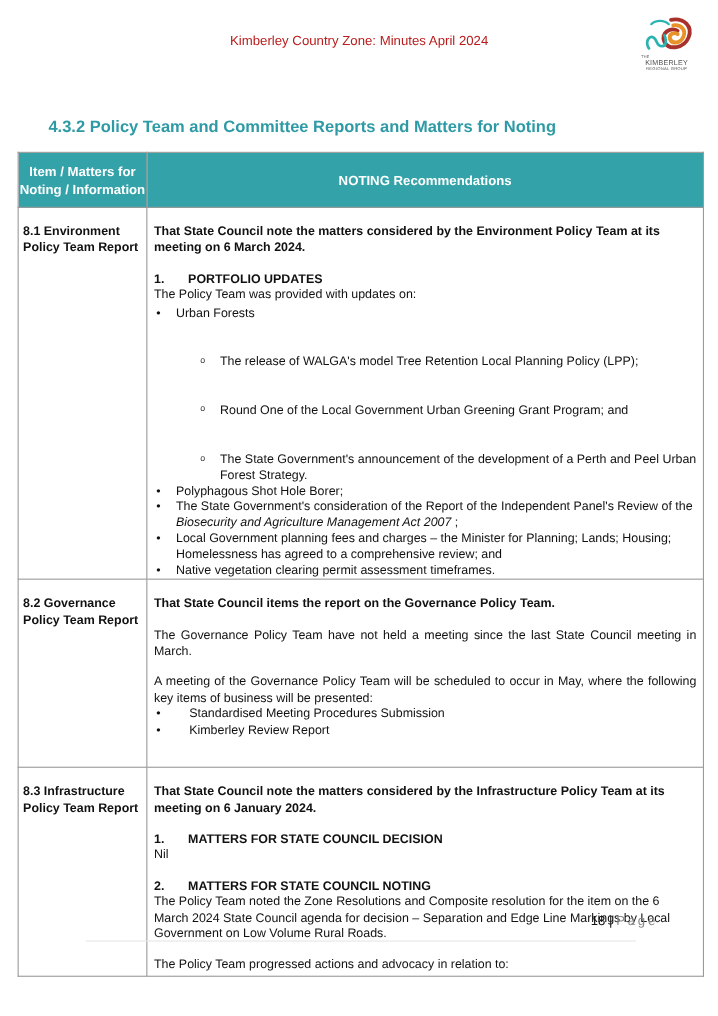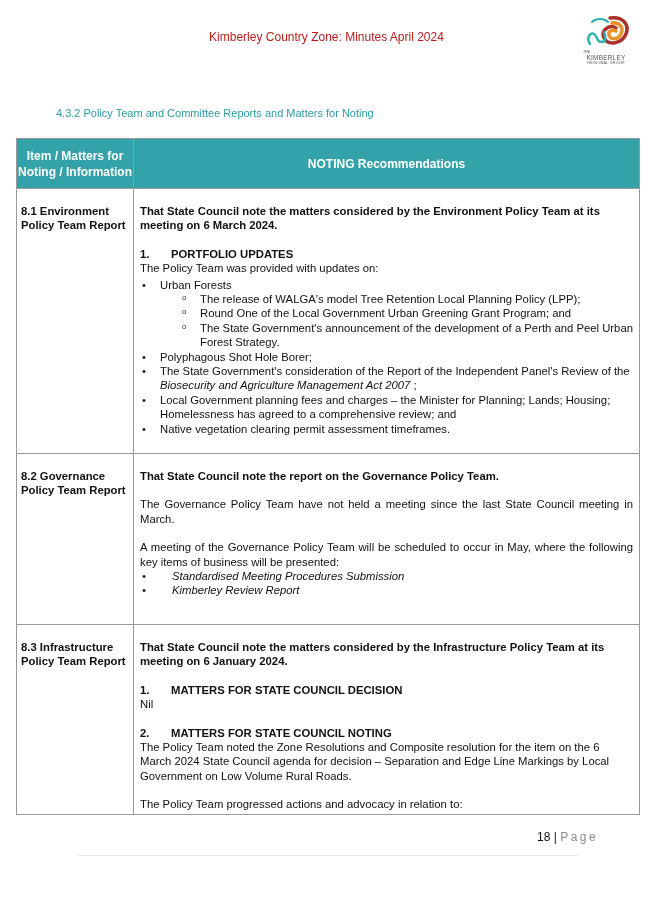--- a/index.html
+++ b/index.html
@@ -15,22 +15,22 @@
       position: absolute; left: 580px; top: 14px; width: 52px; height: 62px;
     }
     .logo svg { display: block; }
     .logo .logo-text {
       position: absolute; left: 0; top: 36px; width: 52px; text-align: center;
       font-size: 6.5px; color: #555; line-height: 7px; letter-spacing: 0.2px;
     }
     .logo .logo-text .the { font-size: 3.5px; display:block; text-align:left; padding-left:3px; line-height:4px;}
     .logo .logo-text .sub { font-size: 3.8px; display:block; line-height:5px; }
     .section-heading {
-      position: absolute; left: 56px; top: 107px;
-      font-size: 11px; font-weight: normal; color: #2e9aa5;
+      position: absolute; left: 44px; top: 107px;
+      font-size: 15px; font-weight: bold; color: #2e9aa5;
     }
     table.main {
       position: absolute; left: 16px; top: 138px; width: 623px;
       border-collapse: collapse; table-layout: fixed;
       font-size: 11.3px; line-height: 14.4px;
     }
     table.main td, table.main th {
       border: 1.5px solid #9a9a9a; vertical-align: top; padding: 0;
     }
     table.main th {
@@ -47,25 +47,25 @@
     .bold { font-weight: bold; }
     .justify { text-align: justify; }
     .num-head { font-weight: bold; margin-top: 14px; }
     .num-head .n { display: inline-block; width: 31px; }
     ul.b1 { margin: 2px 0 0 0; padding: 0; list-style: none; }
     ul.b1 > li { position: relative; padding-left: 20px; }
     ul.b1 > li::before {
       content: "•"; position: absolute; left: 2px; top: 0;
     }
     ul.b2 { margin: 0; padding: 0; list-style: none; }
-    ul.b2 > li { position: relative; padding-left: 40px; }
+    ul.b2 > li { position: relative; padding-left: 40px; margin-top: 30px; }
     ul.b2 > li::before {
       content: "o"; position: absolute; left: 22px; top: -1px; font-size: 8px; color:#333;
     }
-    ul.b3 { margin: 0; padding: 0; list-style: none; font-style: italic; }
+    ul.b3 { margin: 0; padding: 0; list-style: none; }
     ul.b3 > li { position: relative; padding-left: 32px; }
     ul.b3 > li::before { content: "•"; position: absolute; left: 2px; }
     .gap { height: 14px; }
     .footer-page {
       position: absolute; left: 537px; top: 830px; font-size: 12px; color: #111;
     }
     .footer-page .word { color: #8c8c8c; letter-spacing: 2.5px; }
     .footer-rule {
       position: absolute; left: 78px; top: 855px; width: 500px; height: 1px; background: #e6e6e6;
     }
@@ -125,21 +125,21 @@
           <li><span>The State Government's consideration of the Report of the Independent Panel's Review of the </span><i>Biosecurity and Agriculture Management Act 2007</i><span> ;</span></li>
           <li>Local Government planning fees and charges – the Minister for Planning; Lands; Housing; Homelessness has agreed to a comprehensive review; and</li>
           <li>Native vegetation clearing permit assessment timeframes.</li>
         </ul>
       </td>
     </tr>
 
     <tr style="height:171px;">
       <td class="item-cell">8.2 Governance Policy Team Report</td>
       <td class="rec-cell">
-        <div class="bold">That State Council note the report on the Governance Policy Team.</div>
+        <div class="bold">That State Council items the report on the Governance Policy Team.</div>
         <div class="gap"></div>
         <div class="justify">The Governance Policy Team have not held a meeting since the last State Council meeting in March.</div>
         <div class="gap"></div>
         <div class="justify">A meeting of the Governance Policy Team will be scheduled to occur in May, where the following key items of business will be presented:</div>
         <ul class="b3">
           <li>Standardised Meeting Procedures Submission</li>
           <li>Kimberley Review Report</li>
         </ul>
       </td>
     </tr>

